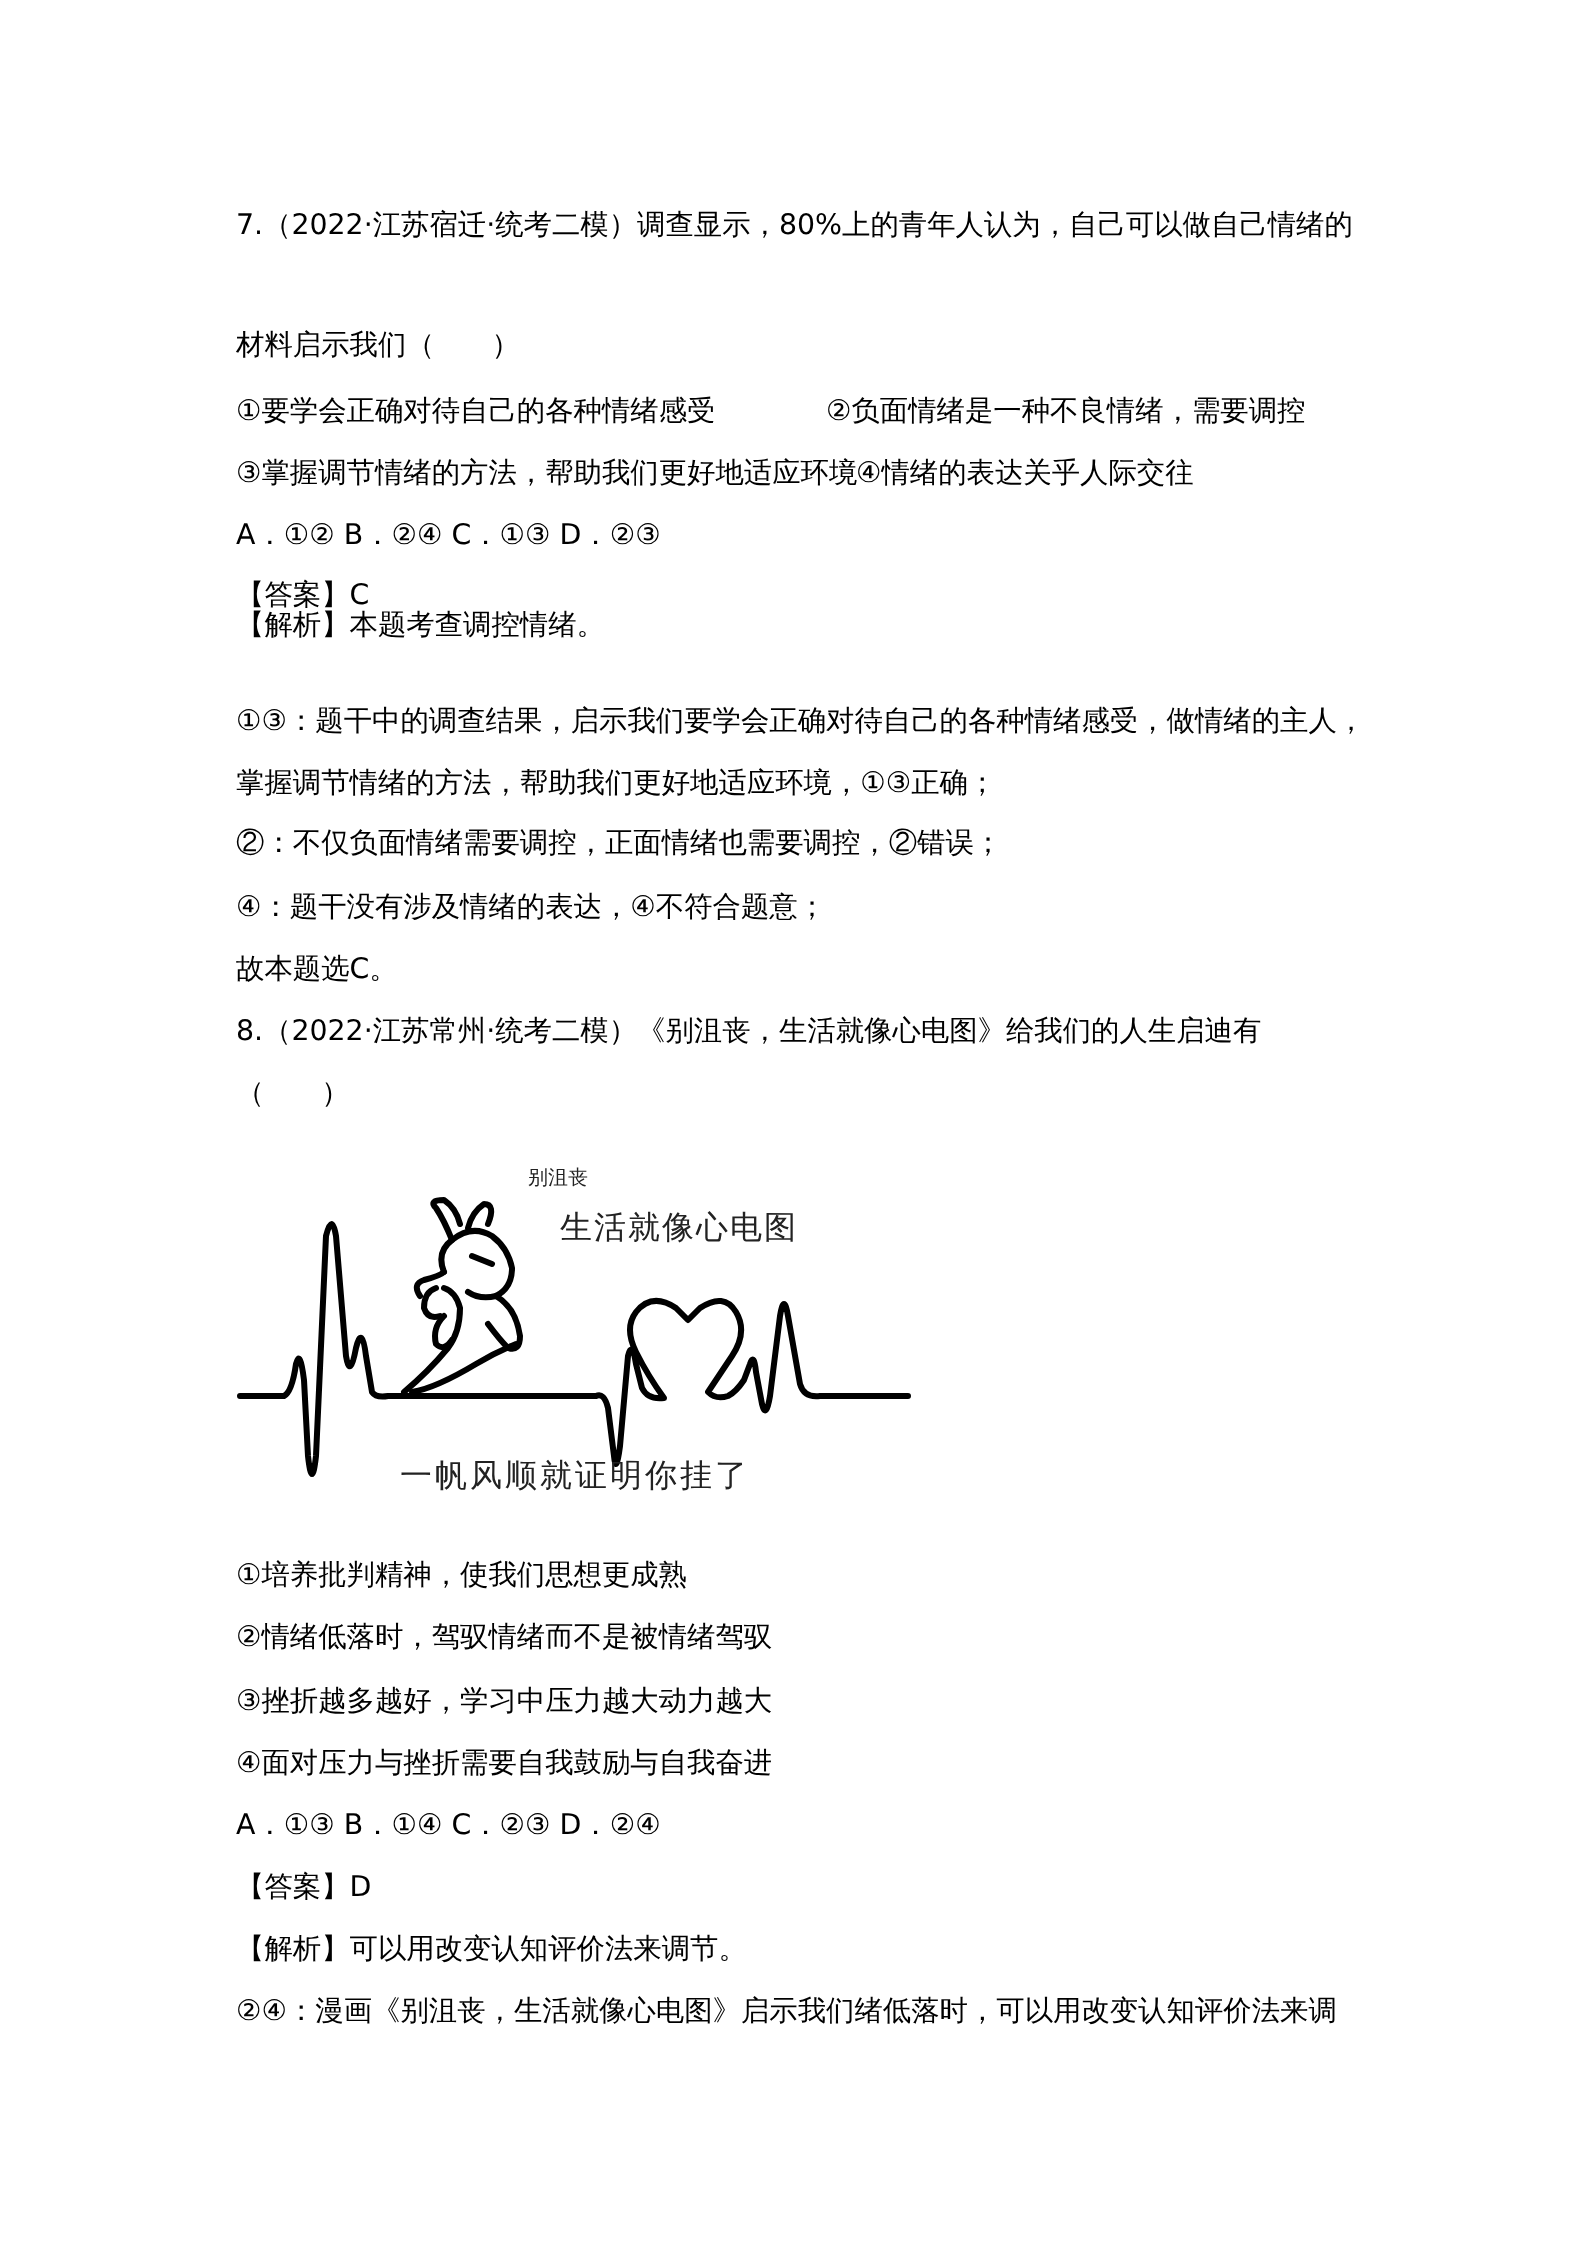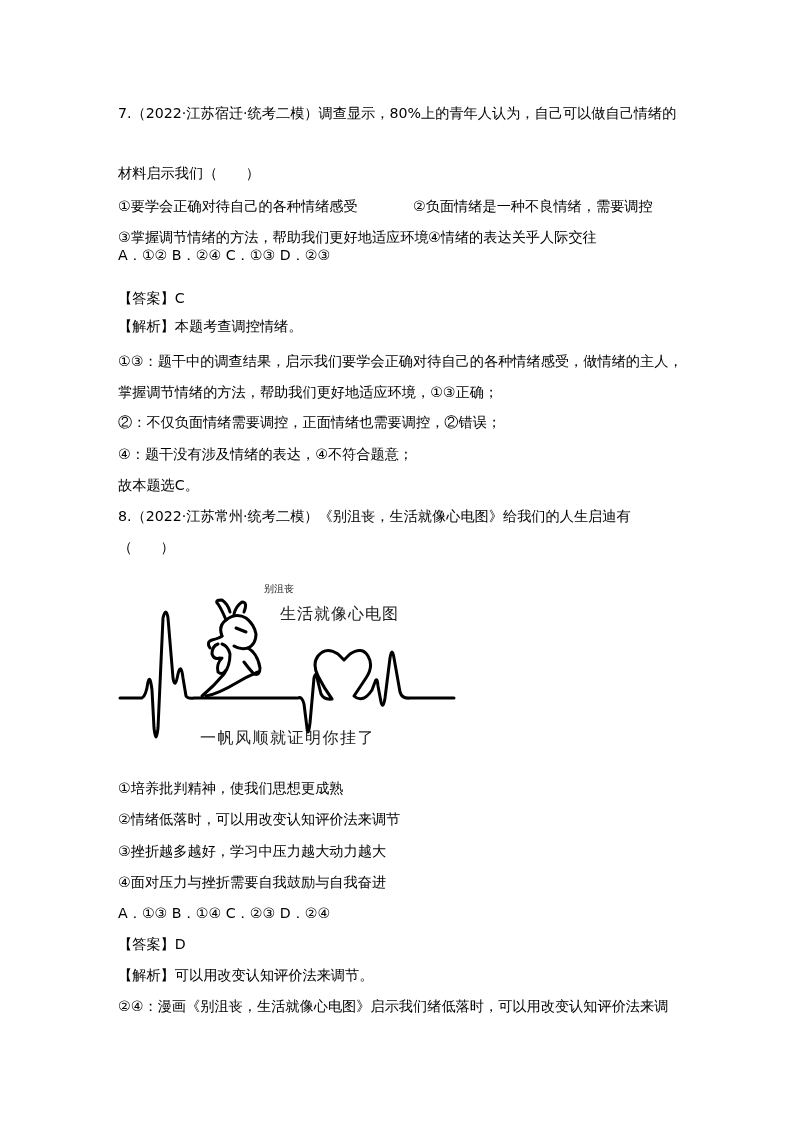--- a/index.html
+++ b/index.html
@@ -27,26 +27,26 @@
 
   <div class="line" style="top:104px;">7.（2022·江苏宿迁·统考二模）调查显示，80%上的青年人认为，自己可以做自己情绪的</div>
   <div class="line" style="top:164px;">材料启示我们（　　）</div>
 
   <div class="line" style="top:197px;">
     <span class="inline" style="width:295px;">①要学会正确对待自己的各种情绪感受</span><span class="inline">②负面情绪是一种不良情绪，需要调控</span>
   </div>
   <div class="line" style="top:228px;text-align:center;">
     <span class="inline" style="width:310px;">③掌握调节情绪的方法，帮助我们更好地适应环境</span><span class="inline">④情绪的表达关乎人际交往</span>
   </div>
-  <div class="line" style="top:246px;">A．①② B．②④ C．①③ D．②③</div>
+  <div class="line" style="top:259px;">A．①② B．②④ C．①③ D．②③</div>
 
   <div class="line" style="top:289px;">
     <span>【答案】</span><span>C</span>
   </div>
-  <div class="line" style="top:317px;font-family:Liberation Serif, serif;">
+  <div class="line" style="top:304px;font-family:Liberation Serif, serif;">
     <span>【解析】</span><span>本题考查调控情绪。</span>
   </div>
   <div class="line" style="top:352px;">①③：题干中的调查结果，启示我们要学会正确对待自己的各种情绪感受，做情绪的主人，</div>
   <div class="line" style="top:383px;">掌握调节情绪的方法，帮助我们更好地适应环境，①③正确；</div>
   <div class="line" style="top:414px;font-family:Liberation Mono, monospace;">②：不仅负面情绪需要调控，正面情绪也需要调控，②错误；</div>
   <div class="line" style="top:445px;">④：题干没有涉及情绪的表达，④不符合题意；</div>
   <div class="line" style="top:476px;">故本题选C。</div>
 
   <div class="line" style="top:507px;">8.（2022·江苏常州·统考二模）《别沮丧，生活就像心电图》给我们的人生启迪有</div>
   <div class="line" style="top:538px;">（　　）</div>
@@ -71,21 +71,21 @@
         <path d="M104,80 Q98,86 100,94 Q104,98 108,92"></path>
         <path d="M88,118 Q100,116 120,104 Q130,98 140,94"></path>
       </g>
     </svg>
     <div class="fig-text fig-t1">别沮丧</div>
     <div class="fig-text fig-t2">生活就像心电图</div>
     <div class="fig-text fig-t3">一帆风顺就证明你挂了</div>
   </div>
 
   <div class="line" style="top:779px;">①培养批判精神，使我们思想更成熟</div>
-  <div class="line" style="top:810px;">②情绪低落时，可以用改变认知评价法来调节</div>
+  <div class="line" style="top:810px;">②情绪低落时，驾驭情绪而不是被情绪驾驭</div>
   <div class="line" style="top:873px;">④面对压力与挫折需要自我鼓励与自我奋进</div>
   <div class="line" style="top:842px;">③挫折越多越好，学习中压力越大动力越大</div>
   <div class="line" style="top:904px;">A．①③ B．①④ C．②③ D．②④</div>
 
   <div class="line" style="top:935px;">
     <span>【答案】</span><span>D</span>
   </div>
   <div class="line" style="top:966px;">
     <span>【解析】</span><span>可以用改变认知评价法来调节。</span>
   </div>

